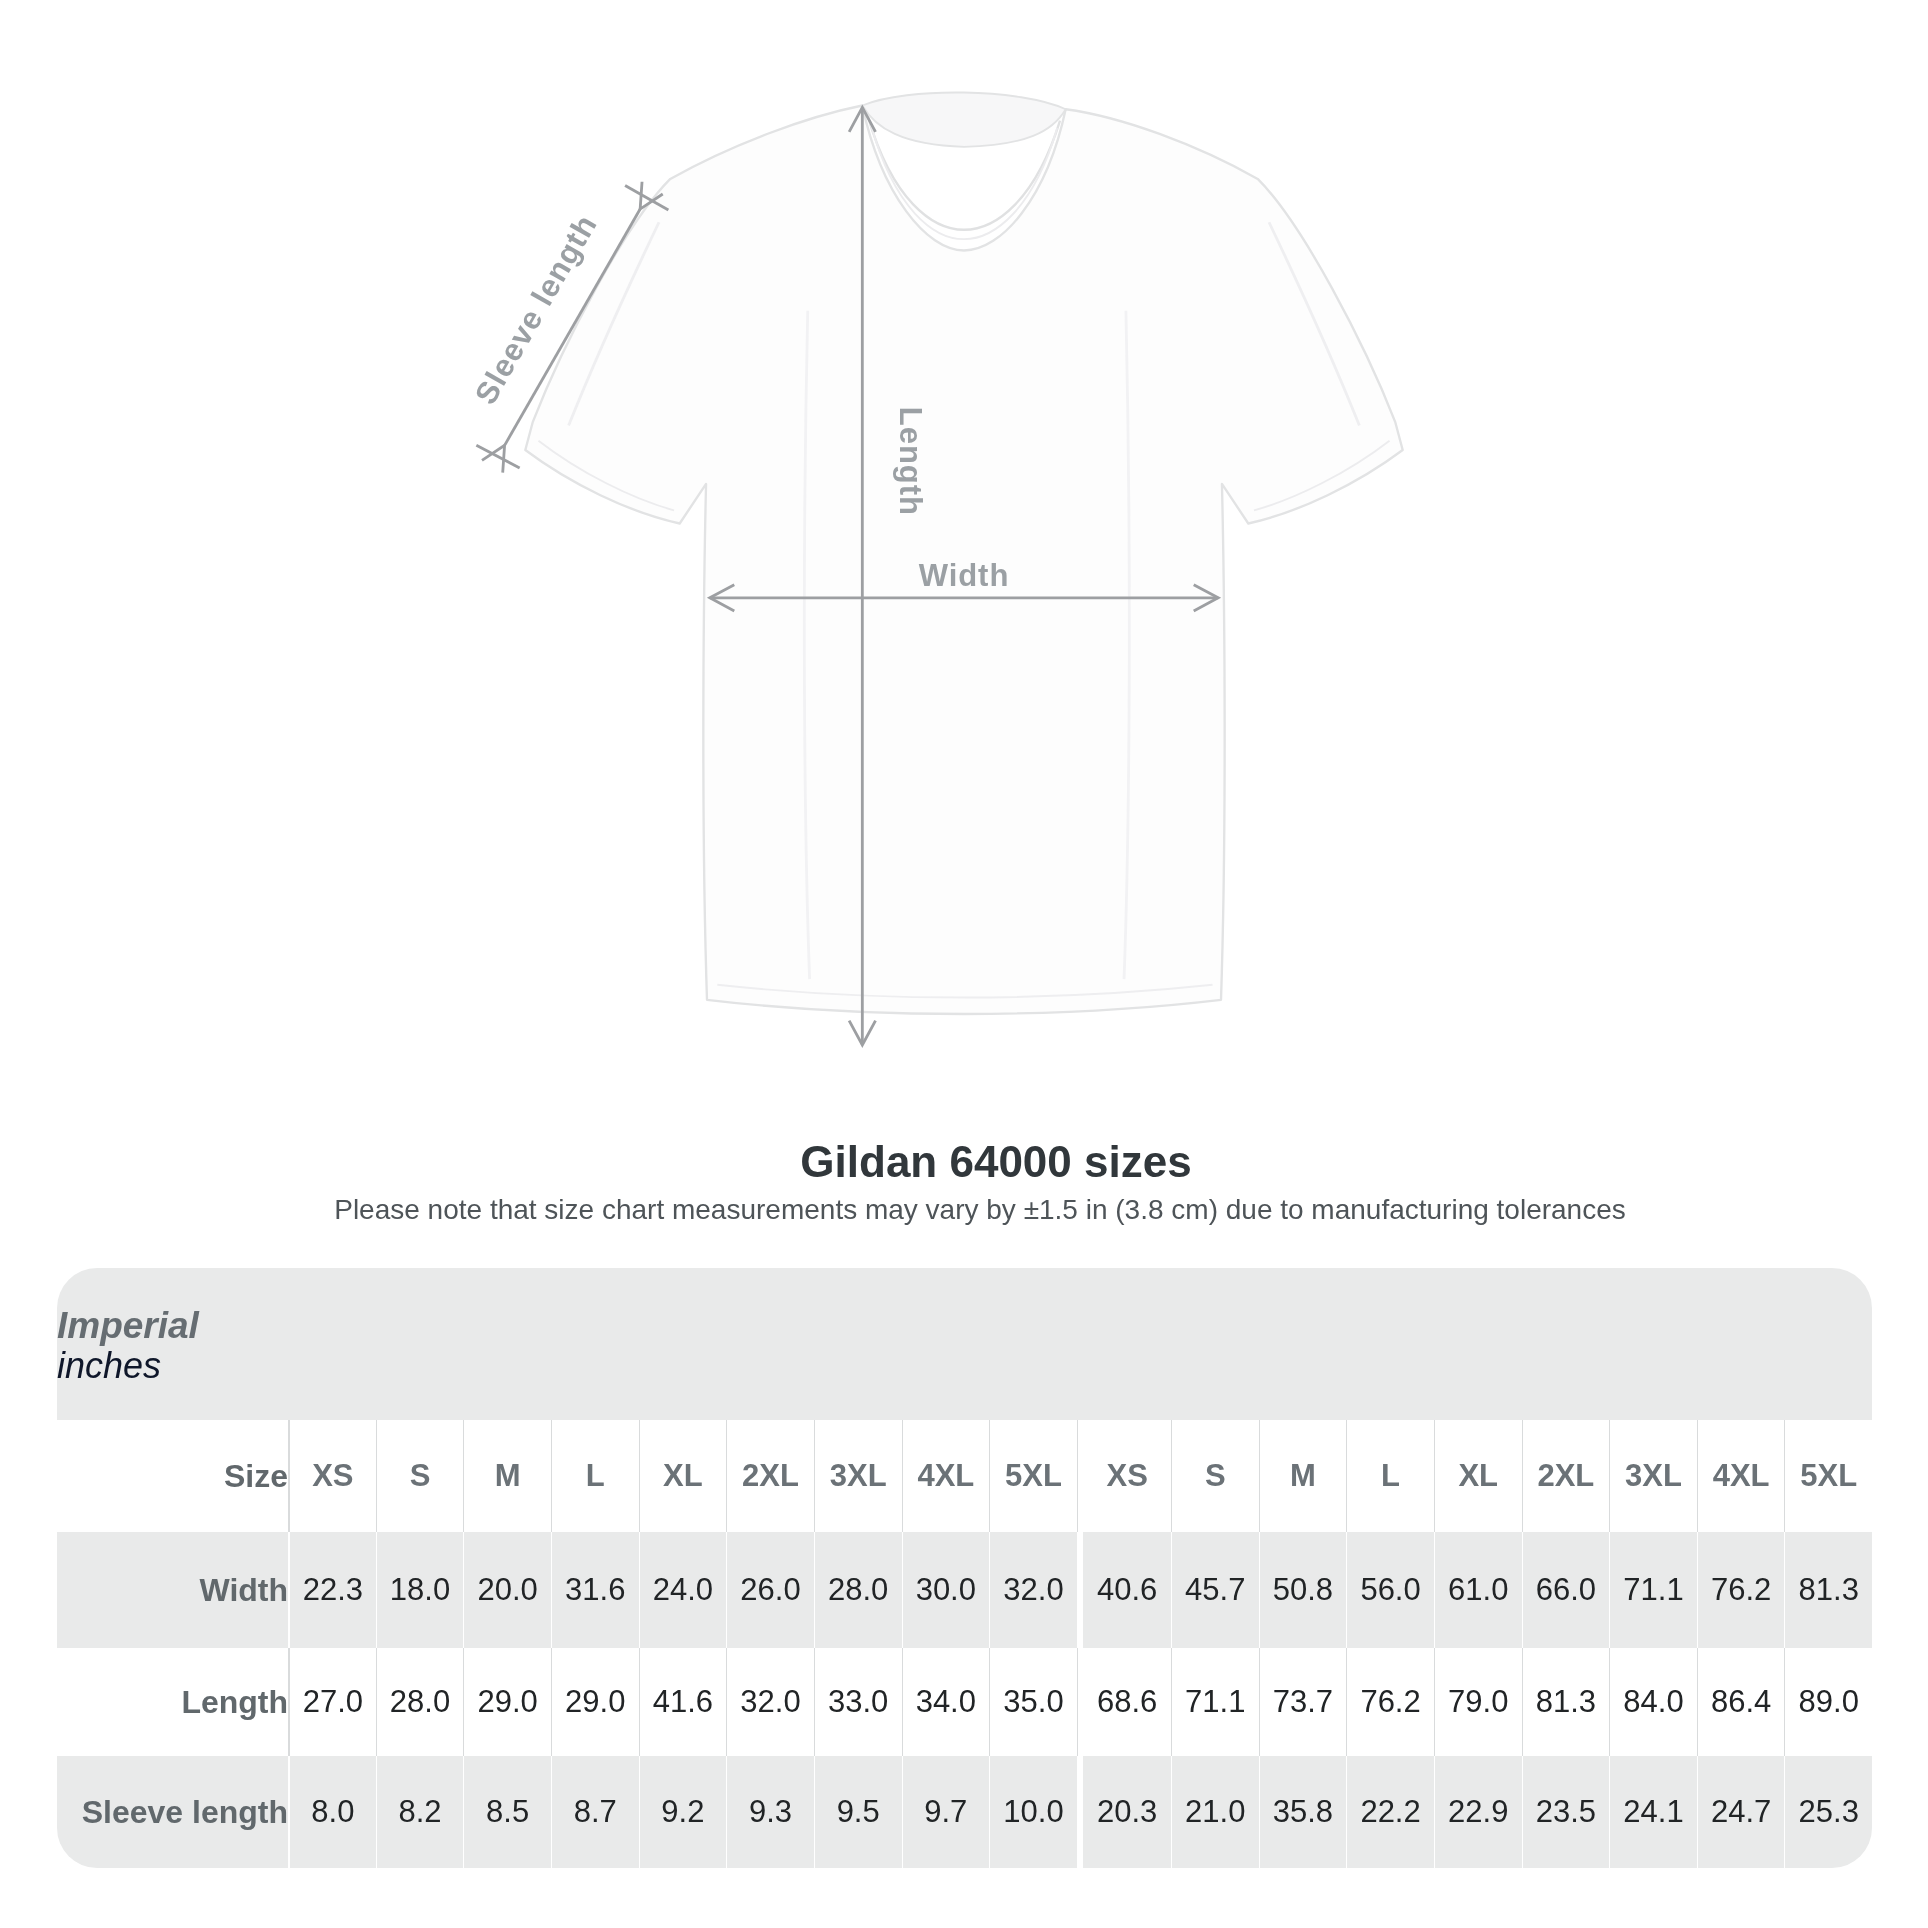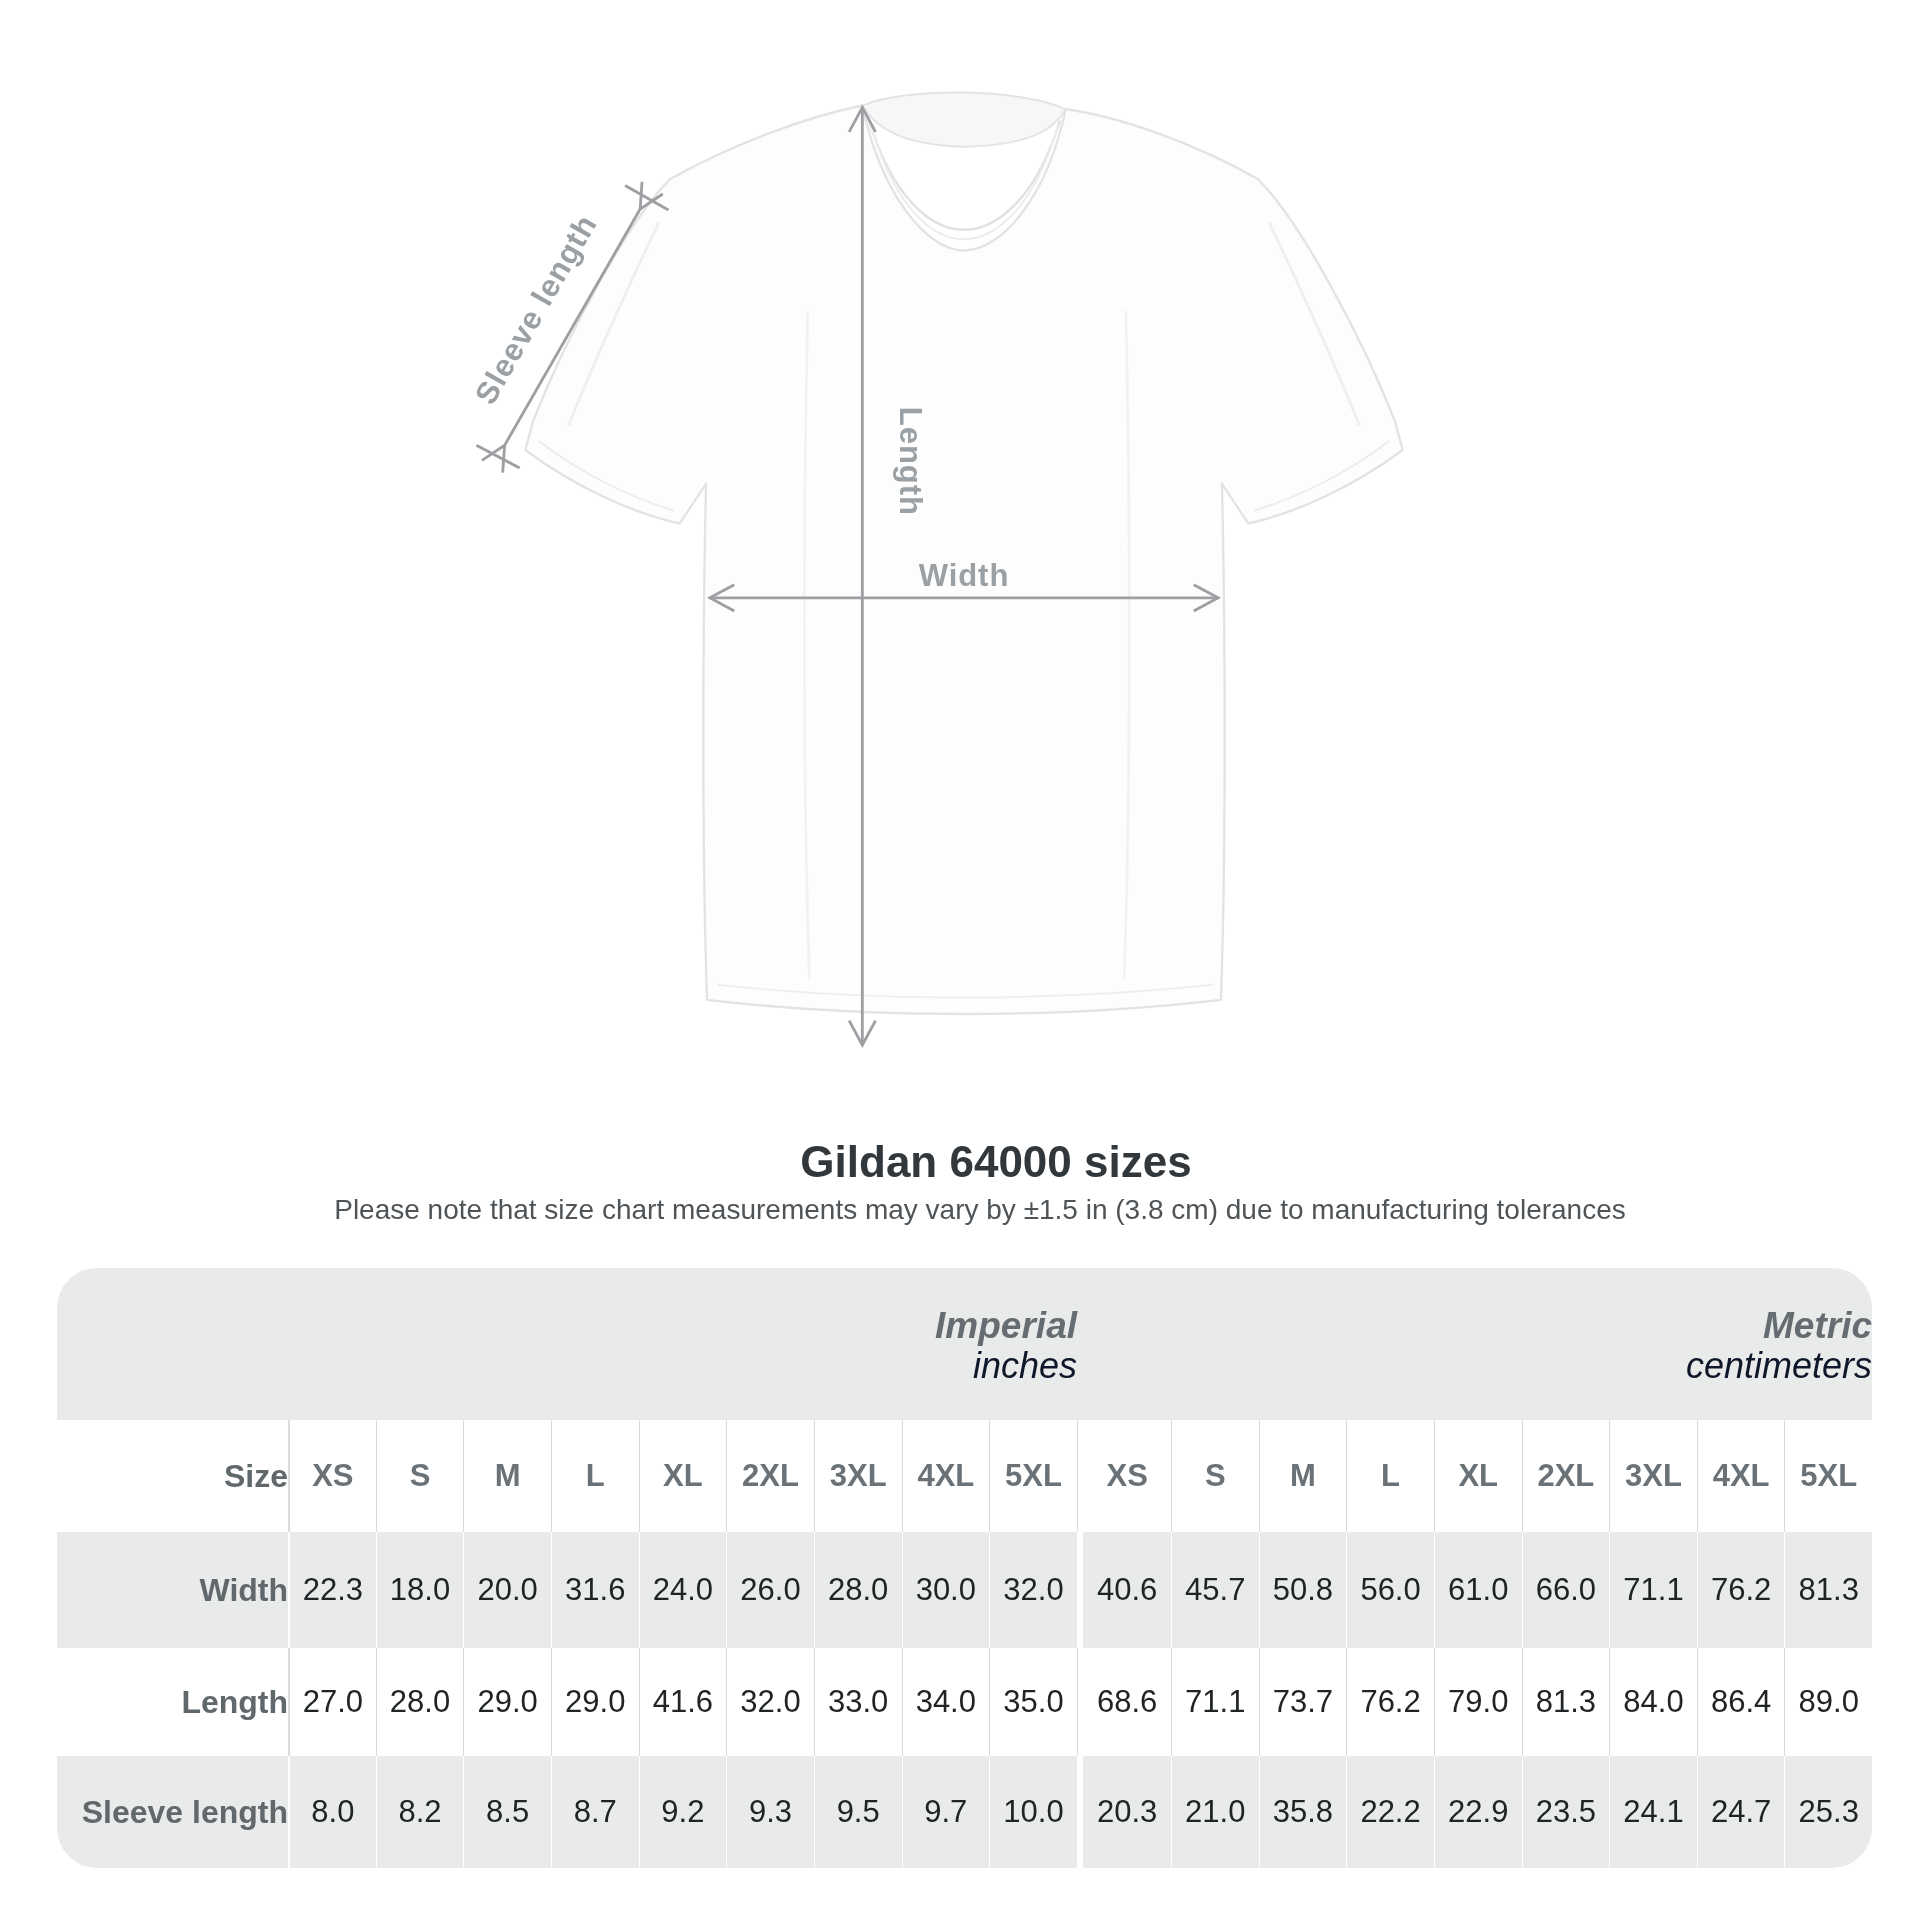--- a/index.html
+++ b/index.html
@@ -19,21 +19,21 @@
   .page-subtitle{
     position:absolute;left:16px;top:1194px;width:100%;text-align:center;
     font-size:28px;color:#4e5458;
   }
   
   .size-table{
     position:absolute;left:57px;top:1268px;width:1815px;height:600px;
     border-radius:40px;overflow:hidden;
   }
   .band{height:152px;background:#e9eaea;display:flex;}
-  .group{display:flex;flex-direction:column;justify-content:center;align-items:flex-end;}
+  .group{display:flex;flex-direction:column;justify-content:center;align-items:flex-start;}
   .group.g1{width:1020px;}
   .group.g2{flex:1;}
   .group-label{font-size:37px;font-weight:bold;font-style:italic;color:#666d72;line-height:43px;}
   .group-unit{font-size:36px;font-style:italic;color:#0f172a;line-height:38px;}
   .trow{display:flex;}
   .trow.header{height:112px;line-height:112px;background:#ffffff;--sep:#d9dbdc;}
   .trow.r0{height:116px;line-height:116px;}
   .trow.r1{height:108px;line-height:108px;}
   .trow.r2{height:112px;line-height:112px;}
   .trow.gray{background:#e9eaea;--sep:#ffffff;}
@@ -119,24 +119,20 @@
 
   <div class="page-title">Gildan 64000 sizes</div>
   <div class="page-subtitle">Please note that size chart measurements may vary by ±1.5 in (3.8 cm) due to manufacturing tolerances</div>
 
   <div class="size-table">
     <div class="band">
       <div class="group g1">
         <div class="group-label">Imperial</div>
         <div class="group-unit">inches</div>
       </div>
-      <div class="group g2">
-        <div class="group-label">Metric</div>
-        <div class="group-unit">centimeters</div>
-      </div>
     </div>
     <div id="rows">
         <div class="trow header">
           <div class="lbl">Size</div>
           <div class="cell c0">XS</div>
           <div class="cell">S</div>
           <div class="cell">M</div>
           <div class="cell">L</div>
           <div class="cell">XL</div>
           <div class="cell">2XL</div>

